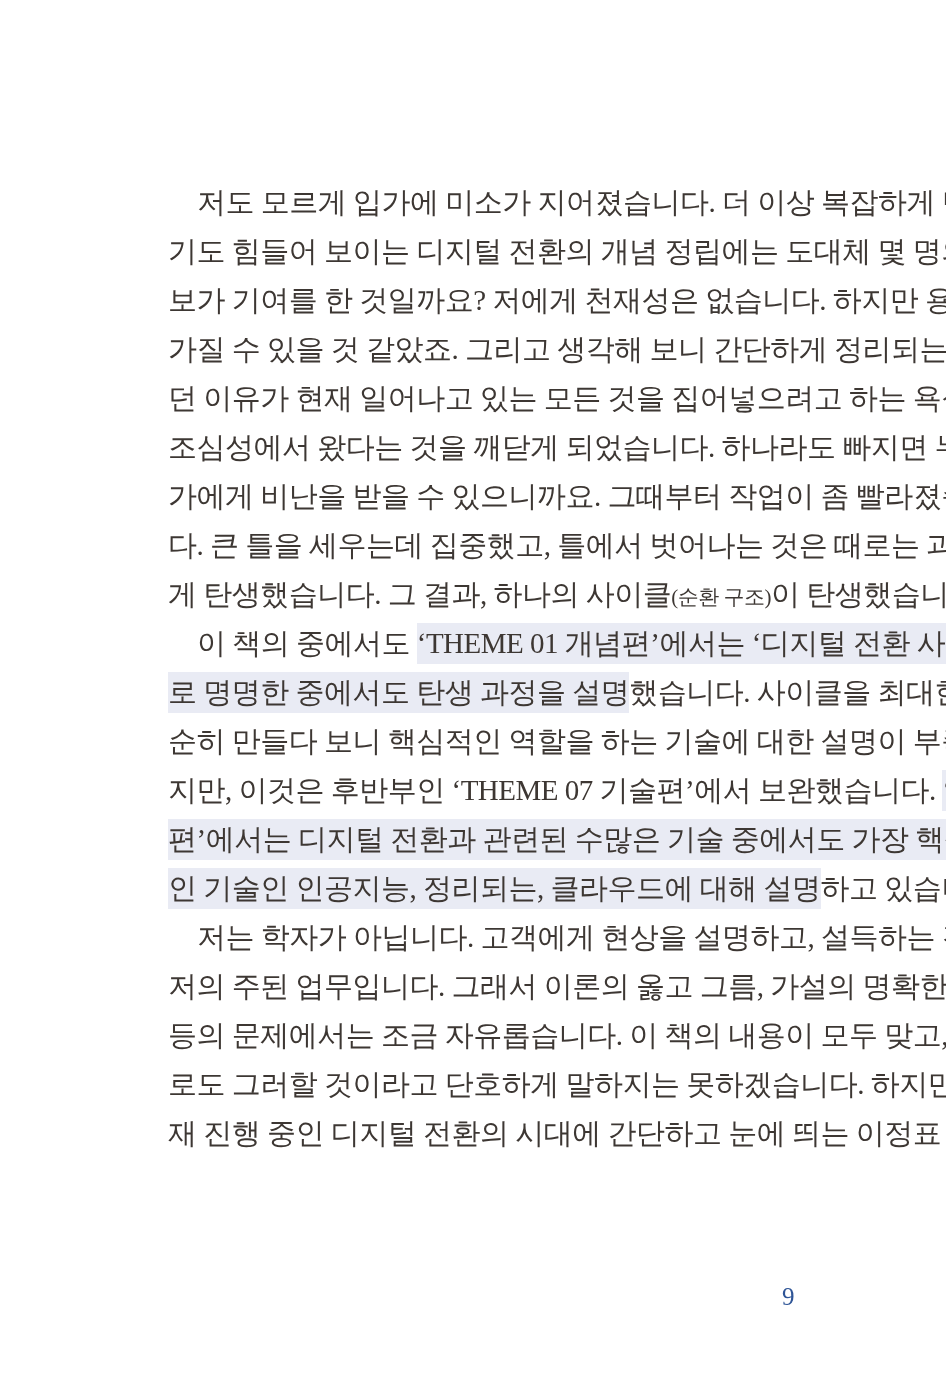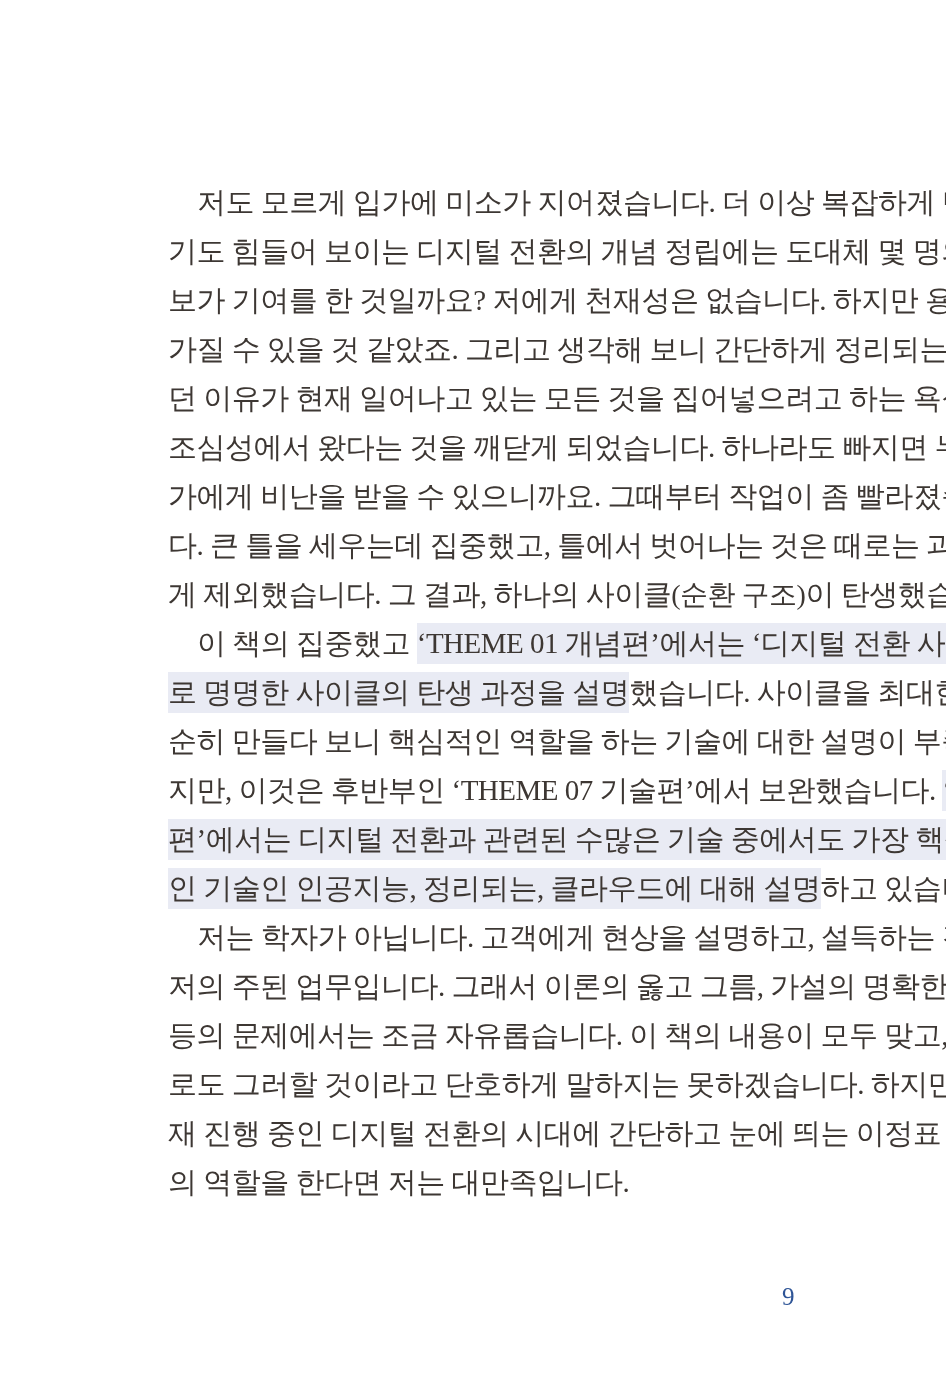--- a/index.html
+++ b/index.html
@@ -45,21 +45,21 @@
     text-indent: 29px;
   }
   .hl {
     background: #e9ebf4;
     padding-top: 4px;
     padding-bottom: 5px;
     box-decoration-break: clone;
     -webkit-box-decoration-break: clone;
   }
   .sm {
-    font-size: 28px;
+    font-size: 21px;
   }
   .page-number {
     position: absolute;
     left: 782px;
     top: 1283px;
     width: 40px;
     font-size: 25px;
     color: #2e5496;
     text-align: left;
     font-family: "Liberation Serif", "DejaVu Serif", serif;
@@ -71,28 +71,27 @@
 <div class="page">
   <div class="text-block" id="text-block">
       <div class="line indent"><span class="">저도 모르게 입가에 미소가 지어졌습니다. 더 이상 복잡하게 만들</span></div>
       <div class="line"><span class="">기도 힘들어 보이는 디지털 전환의 개념 정립에는 도대체 몇 명의 바</span></div>
       <div class="line"><span class="">보가 기여를 한 것일까요? 저에게 천재성은 없습니다. 하지만 용기는</span></div>
       <div class="line"><span class="">가질 수 있을 것 같았죠. 그리고 생각해 보니 간단하게 정리되는 않았</span></div>
       <div class="line"><span class="">던 이유가 현재 일어나고 있는 모든 것을 집어넣으려고 하는 욕심과</span></div>
       <div class="line"><span class="">조심성에서 왔다는 것을 깨닫게 되었습니다. 하나라도 빠지면 누군</span></div>
       <div class="line"><span class="">가에게 비난을 받을 수 있으니까요. 그때부터 작업이 좀 빨라졌습니</span></div>
       <div class="line"><span class="">다. 큰 틀을 세우는데 집중했고, 틀에서 벗어나는 것은 때로는 과감하</span></div>
-      <div class="line last"><span class="">게 제외했습니다. 그 결과, 하나의 사이클</span><span class="sm">(순환 구조)</span><span class="">이 탄생했습니다.</span></div>
-      <div class="line indent"><span class="">이 책의 집중했고 </span><span class="hl ">‘THEME 01 개념편’에서는 ‘디지털 전환 사이클’</span></div>
-      <div class="line"><span class="hl ">로 명명한 사이클의 탄생 과정을 설명</span><span class="">했습니다. 사이클을 최대한 단</span></div>
+      <div class="line last"><span class="">게 탄생했습니다. 그 결과, 하나의 사이클</span><span class="sm">(순환 구조)</span><span class="">이 탄생했습니다.</span></div>
+      <div class="line indent"><span class="">이 책의 중에서도 </span><span class="hl ">‘THEME 01 개념편’에서는 ‘디지털 전환 사이클’</span></div>
+      <div class="line"><span class="hl ">로 명명한 중에서도 탄생 과정을 설명</span><span class="">했습니다. 사이클을 최대한 단</span></div>
       <div class="line"><span class="">순히 만들다 보니 핵심적인 역할을 하는 기술에 대한 설명이 부족했</span></div>
       <div class="line"><span class="">지만, 이것은 후반부인 ‘THEME 07 기술편’에서 보완했습니다. </span><span class="hl ">‘기술</span></div>
       <div class="line"><span class="hl ">편’에서는 디지털 전환과 관련된 수많은 기술 중에서도 가장 핵심적</span></div>
       <div class="line last"><span class="hl ">인 기술인 인공지능, 정리되는, 클라우드에 대해 설명</span><span class="">하고 있습니다.</span></div>
       <div class="line indent"><span class="">저는 학자가 아닙니다. 고객에게 현상을 설명하고, 설득하는 것이</span></div>
       <div class="line"><span class="">저의 주된 업무입니다. 그래서 이론의 옳고 그름, 가설의 명확한 증명</span></div>
       <div class="line"><span class="">등의 문제에서는 조금 자유롭습니다. 이 책의 내용이 모두 맞고, 앞으</span></div>
       <div class="line"><span class="">로도 그러할 것이라고 단호하게 말하지는 못하겠습니다. 하지만 현</span></div>
       <div class="line"><span class="">재 진행 중인 디지털 전환의 시대에 간단하고 눈에 띄는 이정표 정도</span></div>
-      <div class="line last"><span class="">의 역할을 한다면 저는 대만족입니다.</span></div>
     </div>
   <div class="page-number">9</div>
 </div>
 
 </body></html>

